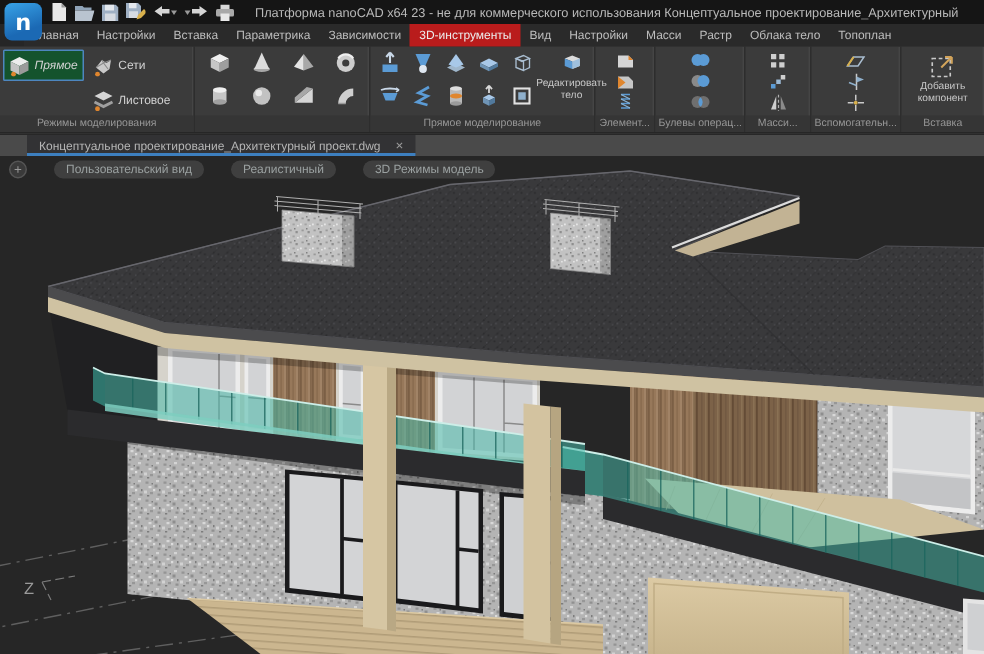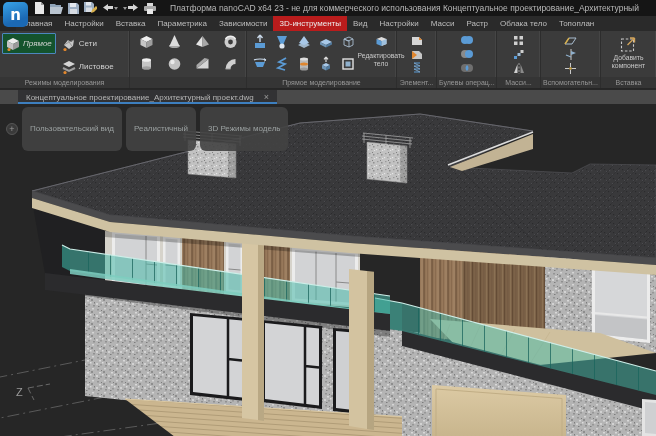--- a/index.html
+++ b/index.html
@@ -40,21 +40,21 @@
   .tabbar{height:15px;background:#4a4a4a;display:flex;align-items:stretch;padding-left:18px;border-top:1px solid #272727;box-sizing:border-box;}
   .doctab{background:#323234;border-bottom:2px solid #3d7fbf;color:#b5b5b5;font-size:8px;display:flex;
           align-items:flex-end;gap:10px;padding:0 8px;white-space:nowrap;box-sizing:border-box;}
   .doctab .close{color:#9a9a9a;font-size:9px;line-height:9px;}
   
   .viewport{position:relative;height:333px;background:#262626;overflow:hidden;}
   .vp-controls{position:absolute;top:3px;left:6px;display:flex;gap:4px;align-items:center;z-index:5;}
   .vp-plus{width:12px;height:12px;border-radius:50%;background:#3a3a3a;border:1px solid #555;color:#9a9a9a;
            font-size:9px;line-height:11px;text-align:center;box-sizing:border-box;}
   .pill{height:12px;border-radius:6px;background:rgba(66,66,66,.9);color:#9aa0a0;font-size:8px;
-        line-height:12px;padding:16px 8px;white-space:nowrap;}
+        line-height:12px;padding:0 8px;white-space:nowrap;margin-left:14px;}
   .vp-svg{position:absolute;inset:0;}
 </style>
 </head>
 <body>
 
 <div class="titlebar">
   <div class="logo">n</div>
   <div class="qat">
     <span class="qbtn">
       <svg width="11" height="12" viewBox="0 0 11 12">

